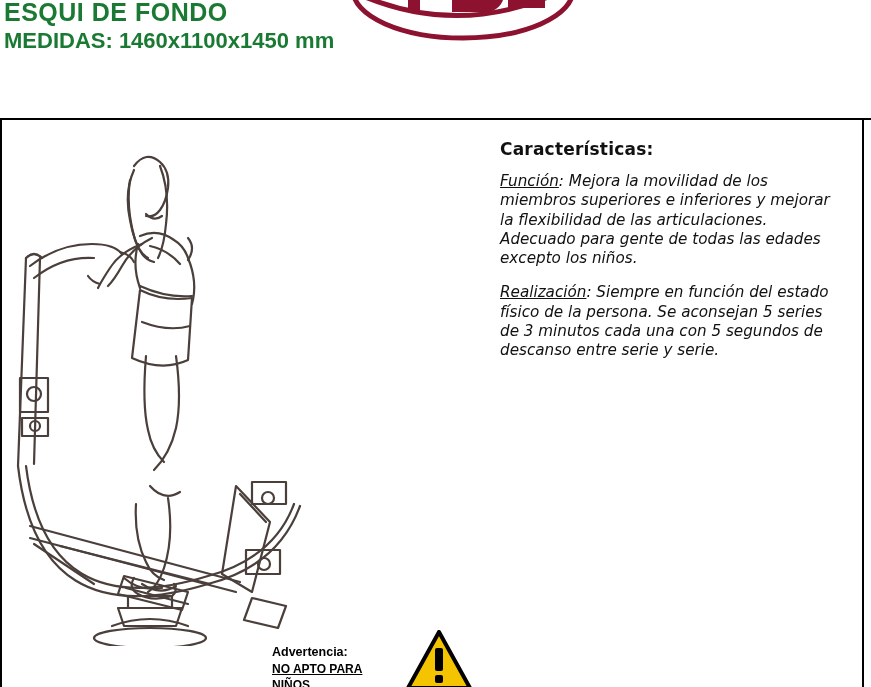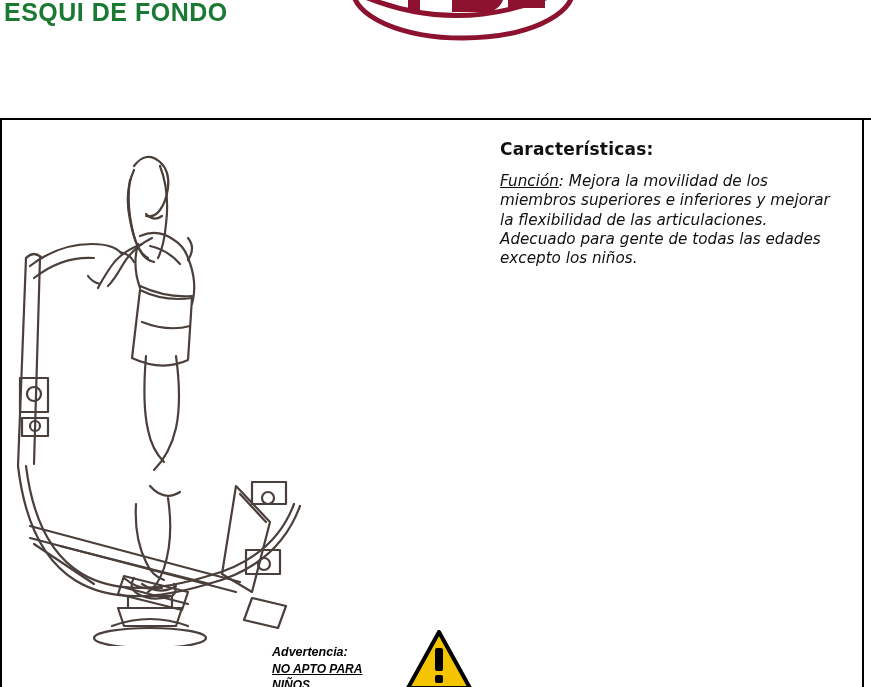--- a/index.html
+++ b/index.html
@@ -59,21 +59,20 @@
     width: 871px;
     height: 567px;
   }
 
   
   #illustration-col {
     position: absolute;
     left: 0; top: 0;
     width: 470px;
     height: 567px;
-    font-style: italic;
   }
   #machine-svg {
     position: absolute;
     left: 0px;
     top: 6px;
   }
 
   
   #warning-block {
     position: absolute;
@@ -148,20 +147,21 @@
     background: #000;
   }
 </style>
 </head>
 <body>
 
 <div id="header">
 
   <div id="title-block">
     <div class="title-line-1">ESQUI DE FONDO</div>
+    <div class="title-line-3">MEDIDAS: 1460x1100x1450 mm</div>
   </div>
 
   <div id="logo">
     <svg width="230" height="110" viewBox="0 0 230 110" xmlns="http://www.w3.org/2000/svg">
       <ellipse cx="115" cy="42" rx="110" ry="48" fill="none" stroke="#8c1230" stroke-width="5"></ellipse>
       <g fill="#8c1230">
         <path d="M60 10 h34 a20 20 0 0 1 0 40 h-10 v-12 h10 a8 8 0 0 0 0-16 h-22 v40 h-12z"></path>
         <path d="M104 10 h34 a18 18 0 0 1 18 18 v6 h-14 v-6 a6 6 0 0 0-6-6 h-20 v30 h20 a6 6 0 0 0 6-6 v-2 h-14 v-11 h28 v13 a18 18 0 0 1-18 18 h-34z"></path>
         <path d="M160 10 h36 v12 h-24 v7 h22 v11 h-22 v8 h25 v12 h-37z"></path>
       </g>
@@ -269,16 +269,19 @@
   </div>
 
   <div id="text-col">
     <div id="char-heading">Características:</div>
 
     <p class="para">
       <span class="lead">Función</span><span>: Mejora la movilidad de los miembros superiores e inferiores y mejorar la flexibilidad de las articulaciones. Adecuado para gente de todas las edades excepto los niños.</span>
     </p>
 
 
+    <p class="para">
+      <span class="lead">Realización</span><span>: Siempre en función del estado físico de la persona. Se aconsejan 5 series de 3 minutos cada una con 5 segundos de descanso entre serie y serie.</span>
+    </p>
 
   </div>
 
 </div>
 
 </body></html>

